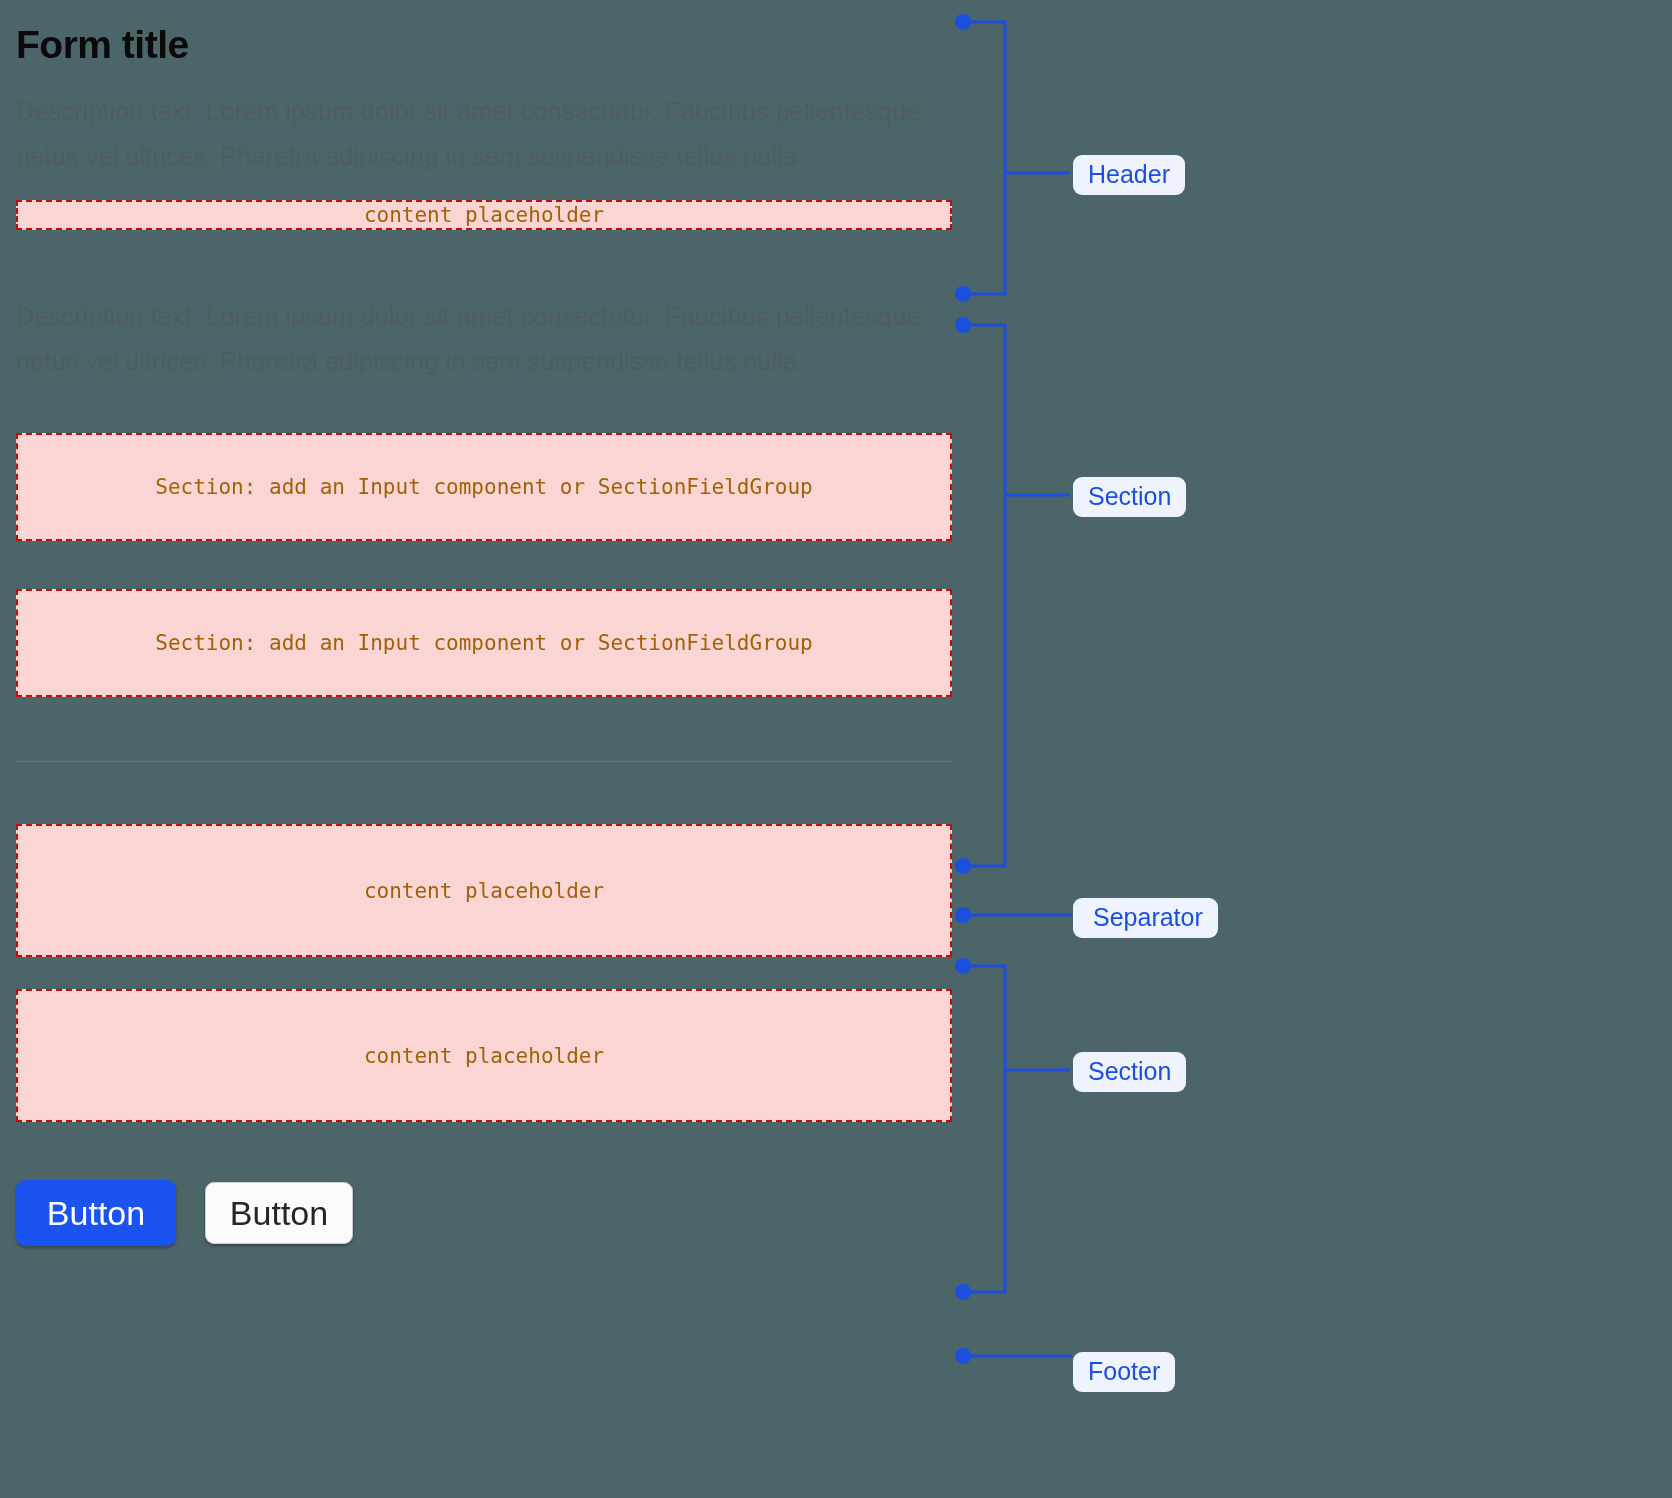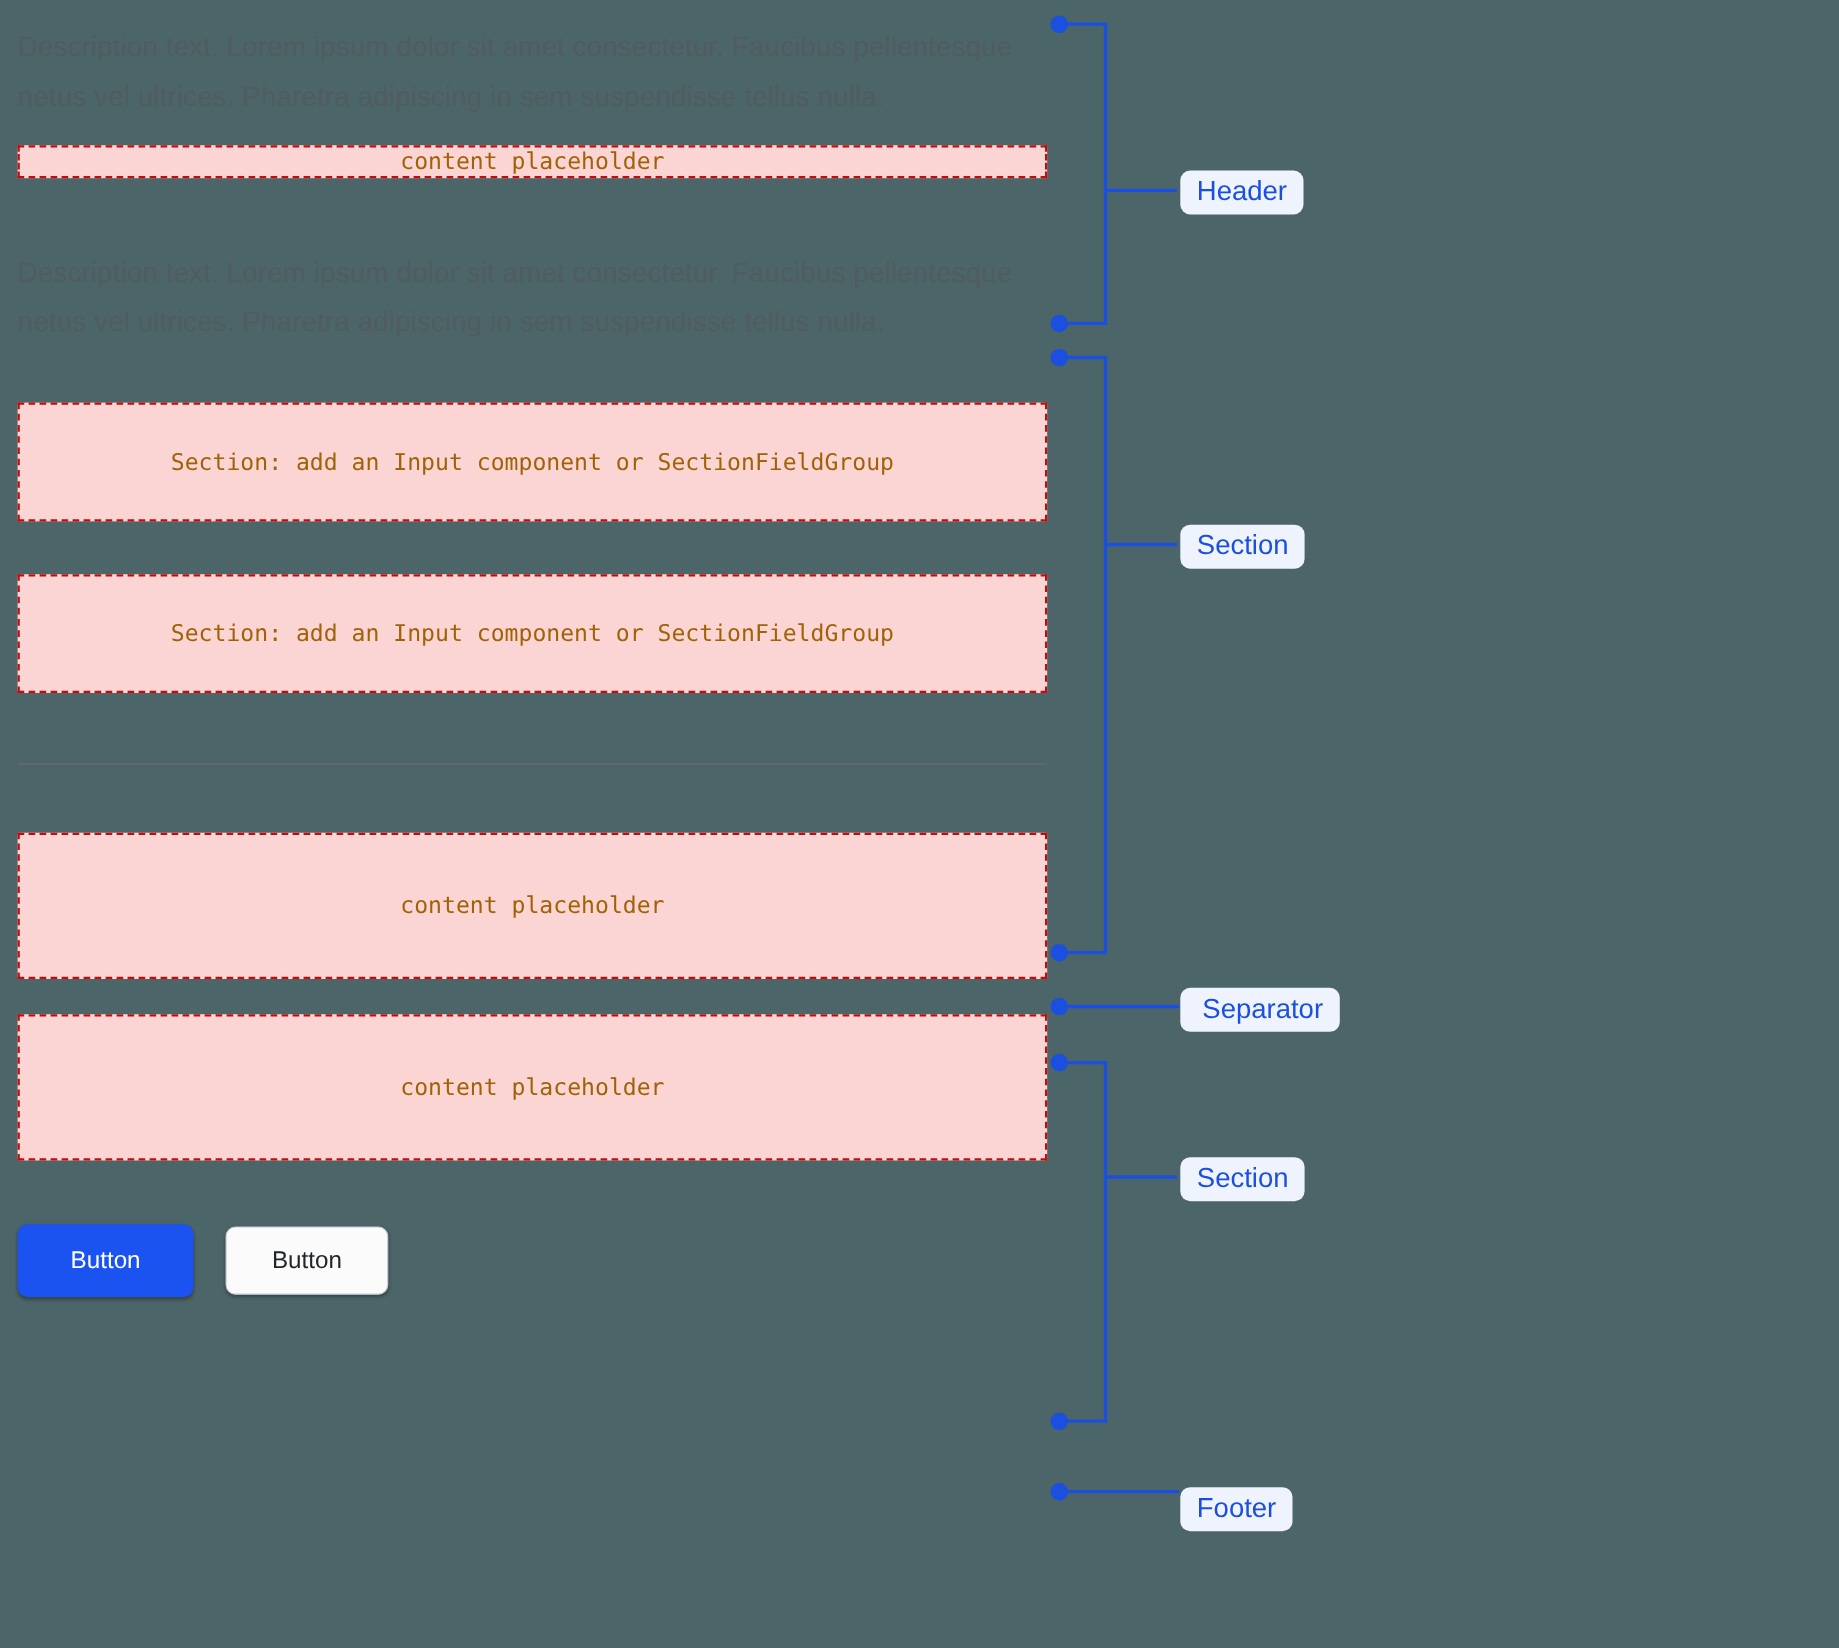--- a/index.html
+++ b/index.html
@@ -75,21 +75,21 @@
     opacity: .85;
   }
 
   
   .footer-row {
     display: flex;
     align-items: center;
     gap: 29px;
   }
   .btn {
-    font-size: 22px;
+    font-size: 34px;
     font-family: "Liberation Sans", sans-serif;
     border-radius: 9px;
     box-sizing: border-box;
     display: flex;
     align-items: center;
     justify-content: center;
     cursor: pointer;
   }
   .btn-primary {
     background: #1a53f0;
@@ -127,20 +127,21 @@
     white-space: nowrap;
     line-height: 1.12;
   }
 </style>
 </head>
 <body>
 
 <div class="form-root">
 
   <div>
+    <h1 class="form-title">Form title</h1>
 
     <p class="desc" style="margin-top:21px;">Description text. Lorem ipsum dolor sit amet consectetur. Faucibus pellentesque netus vel ultrices. Pharetra adipiscing in sem suspendisse tellus nulla.</p>
 
     <div class="ph ph-thin" style="margin-top:20px;">content placeholder</div>
   </div>
 
   <div style="margin-top:64px;">
 
     <p class="desc" style="margin-top:23px;">Description text. Lorem ipsum dolor sit amet consectetur. Faucibus pellentesque netus vel ultrices. Pharetra adipiscing in sem suspendisse tellus nulla.</p>
 

